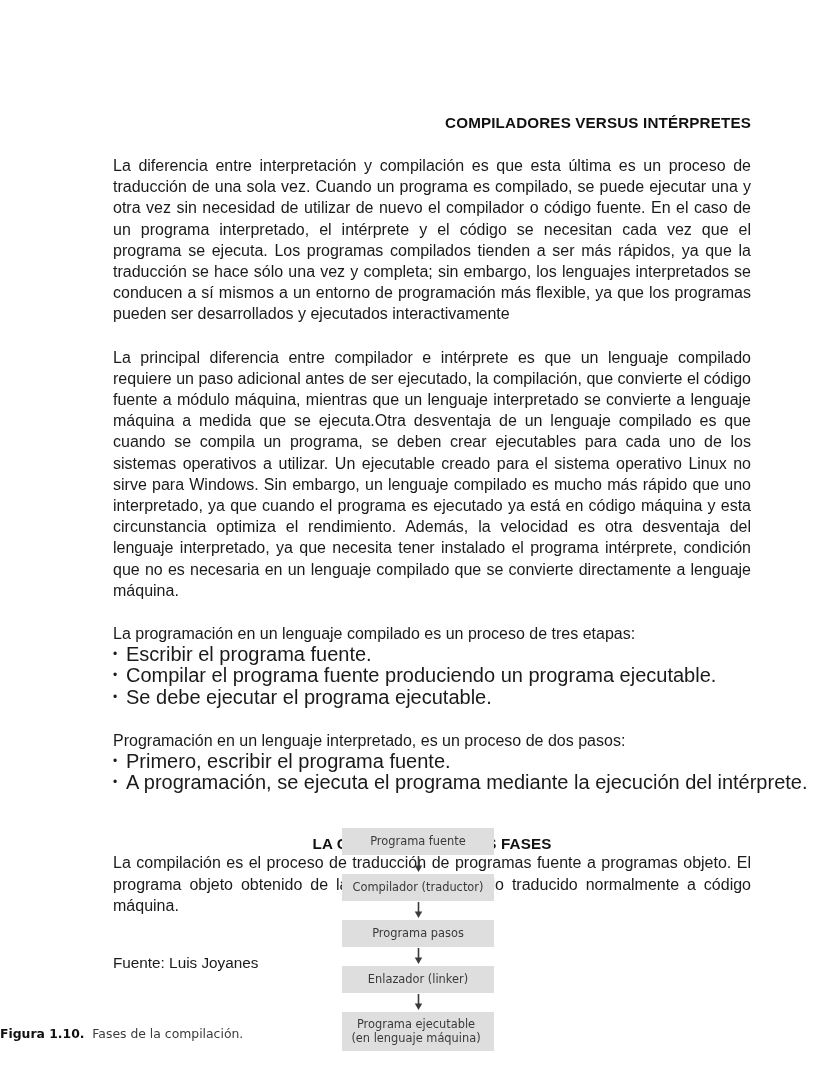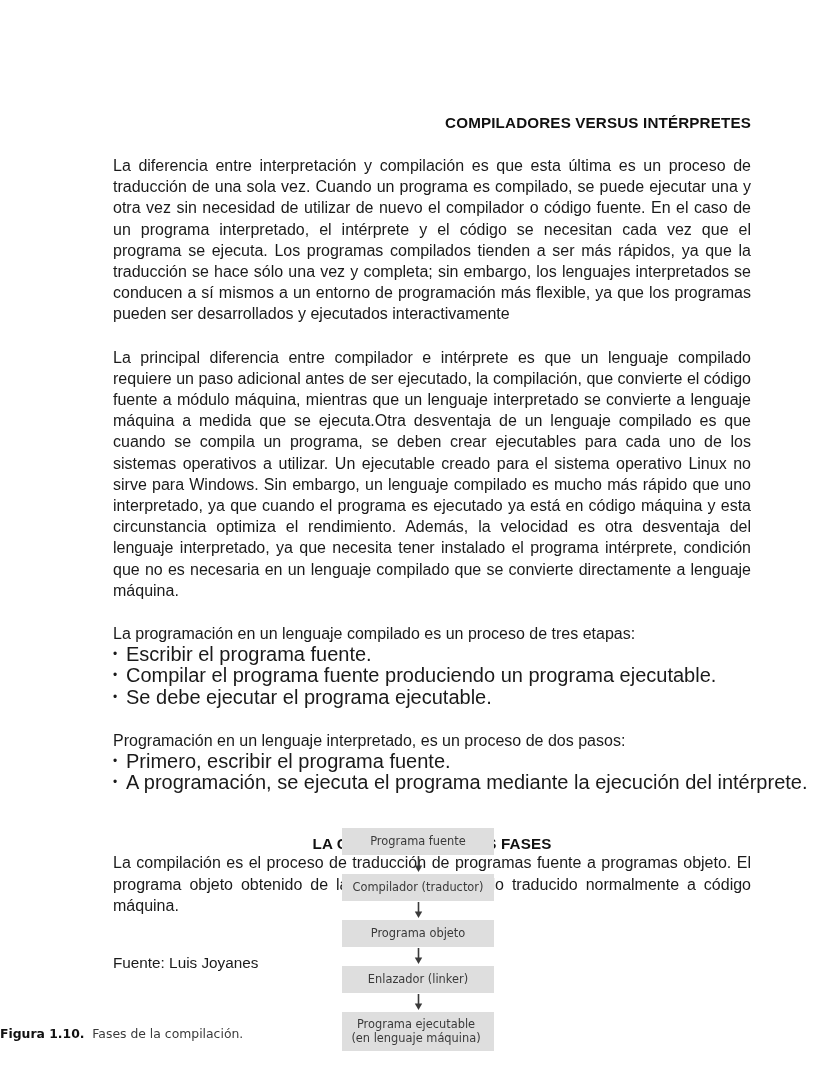--- a/index.html
+++ b/index.html
@@ -198,21 +198,21 @@
       </div>
 
       <div class="flow-arrow">
         <svg width="11" height="17" viewBox="0 0 11 17" aria-hidden="true">
           <line x1="5.5" y1="0" x2="5.5" y2="10" stroke="#3a3a3a" stroke-width="1.6"></line>
           <polygon points="1.8,9.5 9.2,9.5 5.5,16" fill="#3a3a3a"></polygon>
         </svg>
       </div>
 
       <div class="flow-box">
-        <span>Programa objeto</span>
+        <span>Programa pasos</span>
       </div>
 
       <div class="flow-arrow">
         <svg width="11" height="17" viewBox="0 0 11 17" aria-hidden="true">
           <line x1="5.5" y1="0" x2="5.5" y2="10" stroke="#3a3a3a" stroke-width="1.6"></line>
           <polygon points="1.8,9.5 9.2,9.5 5.5,16" fill="#3a3a3a"></polygon>
         </svg>
       </div>
 
       <div class="flow-box">

